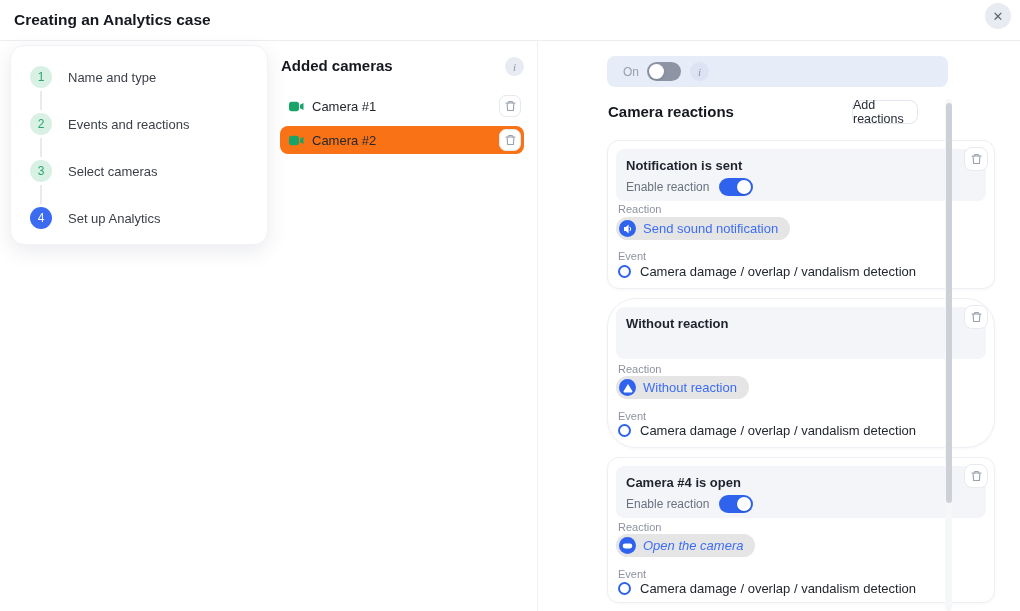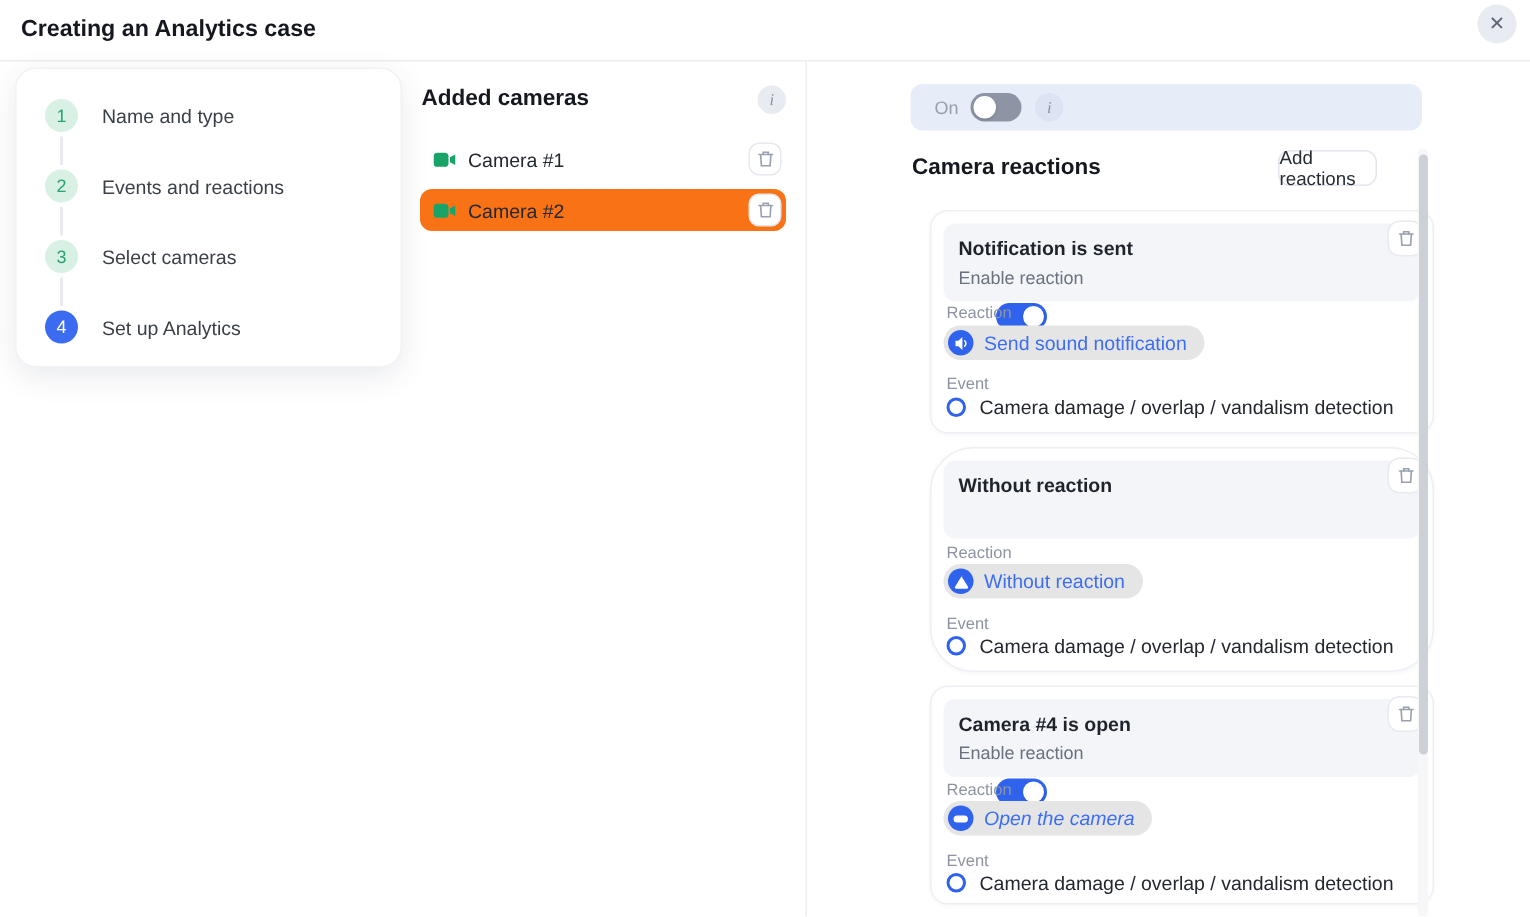--- a/index.html
+++ b/index.html
@@ -38,25 +38,25 @@
   .toggle{border-radius:10px;position:relative;cursor:pointer;flex:none;}
   .toggle .knob{position:absolute;background:#fff;border-radius:50%;top:2px;box-shadow:0 1px 2px rgba(0,0,0,.15);}
   .toggle.off{width:34px;height:19px;background:#8d95a5;}
   .toggle.off .knob{width:15px;height:15px;left:2px;}
   .toggle.on{width:34px;height:18px;background:#2f63ee;}
   .toggle.on .knob{width:14px;height:14px;right:2px;}
   .default-bar .info-badge{margin-left:9px;background:#dde3f2;}
   .reactions-title{position:absolute;left:608px;top:103px;font-size:15px;font-weight:700;color:#15181e;}
   .add-reactions-btn{position:absolute;left:852px;top:100px;width:66px;height:24px;background:#fff;border:1px solid #e3e6ec;border-radius:8px;display:flex;align-items:center;justify-content:flex-start;font-size:12.5px;color:#272c35;cursor:pointer;box-sizing:border-box;}
   
-  .card{position:absolute;left:620px;width:336px;background:#fff;border:1px solid #edeff4;border-radius:12px;box-shadow:0 1px 3px rgba(30,40,70,.04);box-sizing:border-box;}
+  .card{position:absolute;left:607px;width:388px;background:#fff;border:1px solid #edeff4;border-radius:12px;box-shadow:0 1px 3px rgba(30,40,70,.04);box-sizing:border-box;}
   .card-head{position:absolute;left:8px;top:8px;right:8px;height:52px;background:#f3f5f9;border-radius:8px;}
   .card-title{position:absolute;left:10px;top:9px;font-size:13px;font-weight:700;color:#1f242c;}
   .card-trash{position:absolute;right:6px;top:6px;width:24px;height:24px;background:#fff;border:1px solid #e8eaf0;border-radius:8px;display:flex;align-items:center;justify-content:center;cursor:pointer;box-sizing:border-box;}
-  .enable-row{position:absolute;left:10px;top:29px;display:flex;align-items:center;gap:10px;flex-direction:column;}
+  .enable-row{position:absolute;left:10px;top:29px;display:flex;align-items:center;gap:10px;}
   .enable-label{font-size:12px;color:#6a7280;}
   .sec-label{position:absolute;left:10px;font-size:11px;color:#8d93a0;}
   .sec-label.reaction{top:62px;}
   .sec-label.event{top:109px;}
   .chip{position:absolute;left:8px;top:76px;display:inline-flex;align-items:center;gap:7px;background:#e5e5e5;border-radius:13px;padding:3px 12px 3px 3px;cursor:pointer;}
   .chip-icon{width:17px;height:17px;border-radius:50%;background:#2f63ee;display:flex;align-items:center;justify-content:center;flex:none;}
   .chip-text{font-size:13px;color:#3d6ef2;}
   .event-row{position:absolute;left:10px;top:123px;display:flex;align-items:center;gap:9px;}
   .event-ring{width:9px;height:9px;border:2px solid #2f63ee;border-radius:50%;box-sizing:content-box;flex:none;}
   .event-text{font-size:13px;color:#23272f;}

